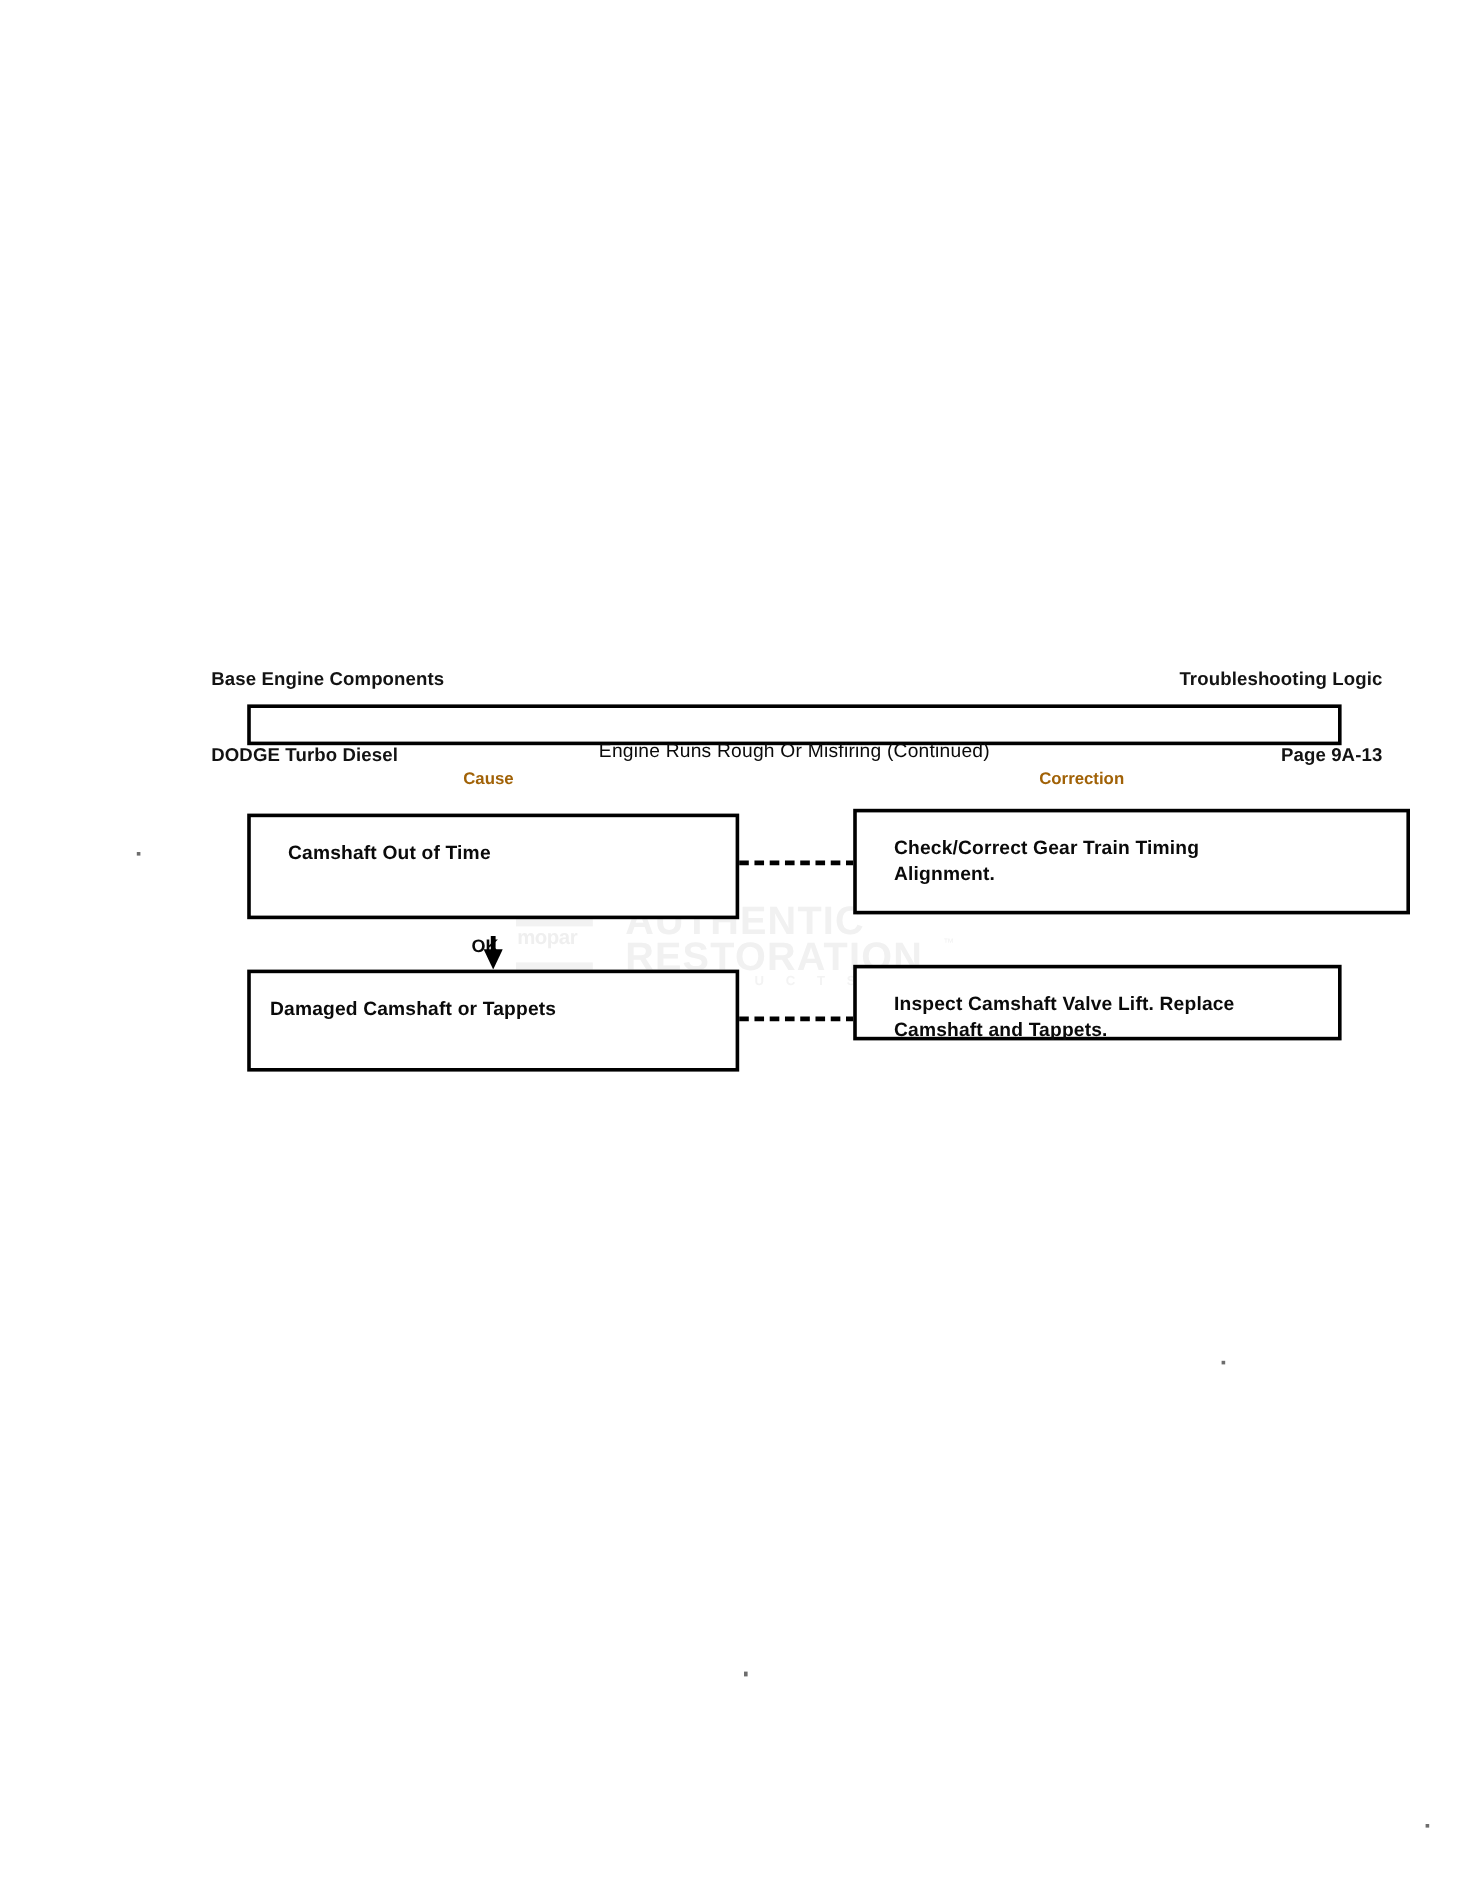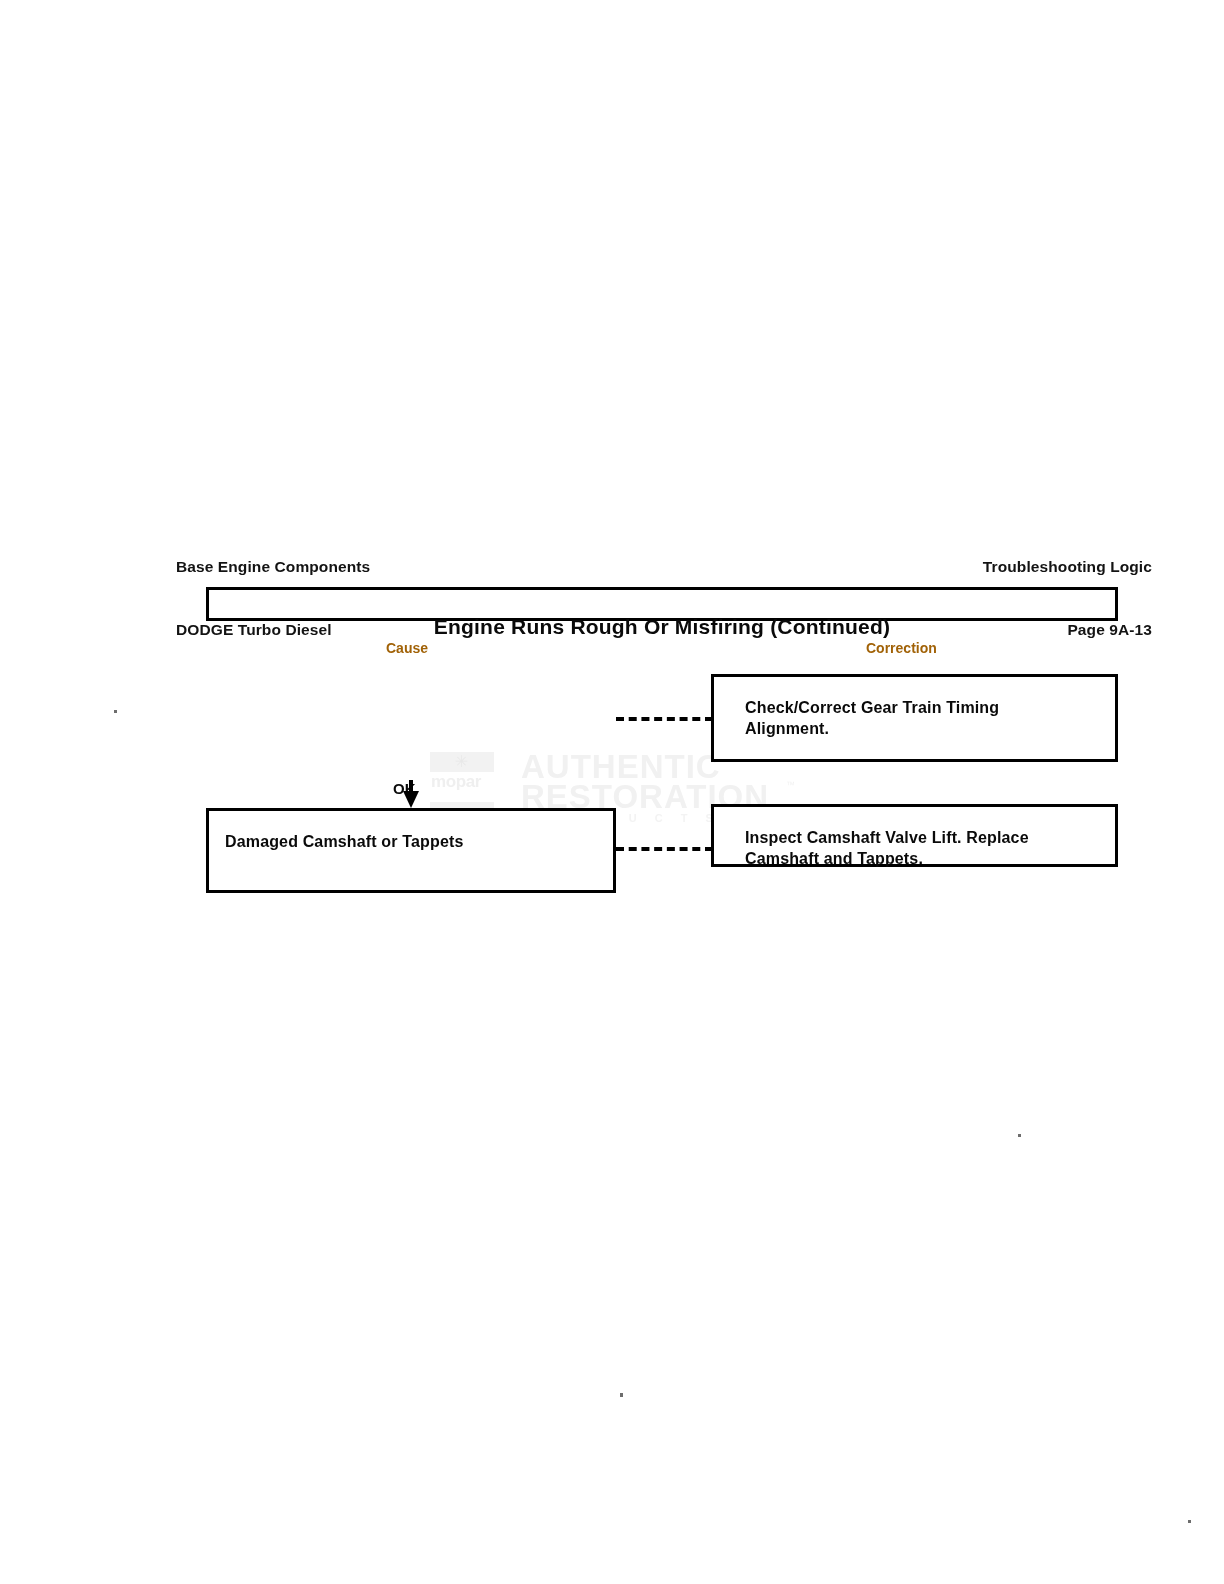--- a/index.html
+++ b/index.html
@@ -42,22 +42,22 @@
     width: 912px;
     height: 34px;
     border: 3px solid #000000;
     box-sizing: border-box;
     display: flex;
     align-items: center;
     justify-content: center;
     background: #ffffff;
   }
   #title-banner .t {
-    font-size: 21px;
-    font-weight: bold;
+    font-size: 16px;
+    font-weight: normal;
     letter-spacing: 0.2px;
     color: #0a0a0a;
     white-space: pre;
     margin-top: 45px;
   }
 
   
   .col-head {
     position: absolute;
     top: 640px;
@@ -80,21 +80,21 @@
   .fbox .txt {
     font-size: 16px;
     font-weight: bold;
     line-height: 21px;
     letter-spacing: 0.15px;
     color: #0a0a0a;
     white-space: pre-line;
   }
 
   #cause-box-1      { left: 206px; top: 678px; width: 410px; height: 88px; }
-  #correction-box-1 { left: 711px; top: 674px; width: 407px; height: 88px; }
+  #correction-box-1 { left: 711px; top: 674px; width: 464px; height: 88px; }
   #cause-box-2      { left: 206px; top: 808px; width: 410px; height: 85px; padding-left: 16px; }
   #correction-box-2 { left: 711px; top: 804px; width: 407px; height: 63px; }
 
   
   .dash-link {
     position: absolute;
     left: 616px;
     width: 97px;
     height: 0;
     border-top: 4px dashed #000000;
@@ -235,20 +235,23 @@
       <div class="star">✳</div>
       <div class="word">mopar</div>
       <div class="plate b"></div>
     </div>
     <div id="wm-text">AUTHENTIC
 RESTORATION</div>
     <div id="wm-tm">™</div>
     <div id="wm-sub">P R O D U C T S</div>
   </div>
 
+  <div class="fbox" id="cause-box-1">
+    <div class="txt">Camshaft Out of Time</div>
+  </div>
 
   <div class="dash-link" id="dash-link-1"></div>
 
   <div class="fbox" id="correction-box-1">
     <div class="txt">Check/Correct Gear Train Timing
 Alignment.</div>
   </div>
 
   <div id="ok-label">OK</div>
   <svg id="ok-arrow" viewBox="0 0 16 28" aria-hidden="true">

